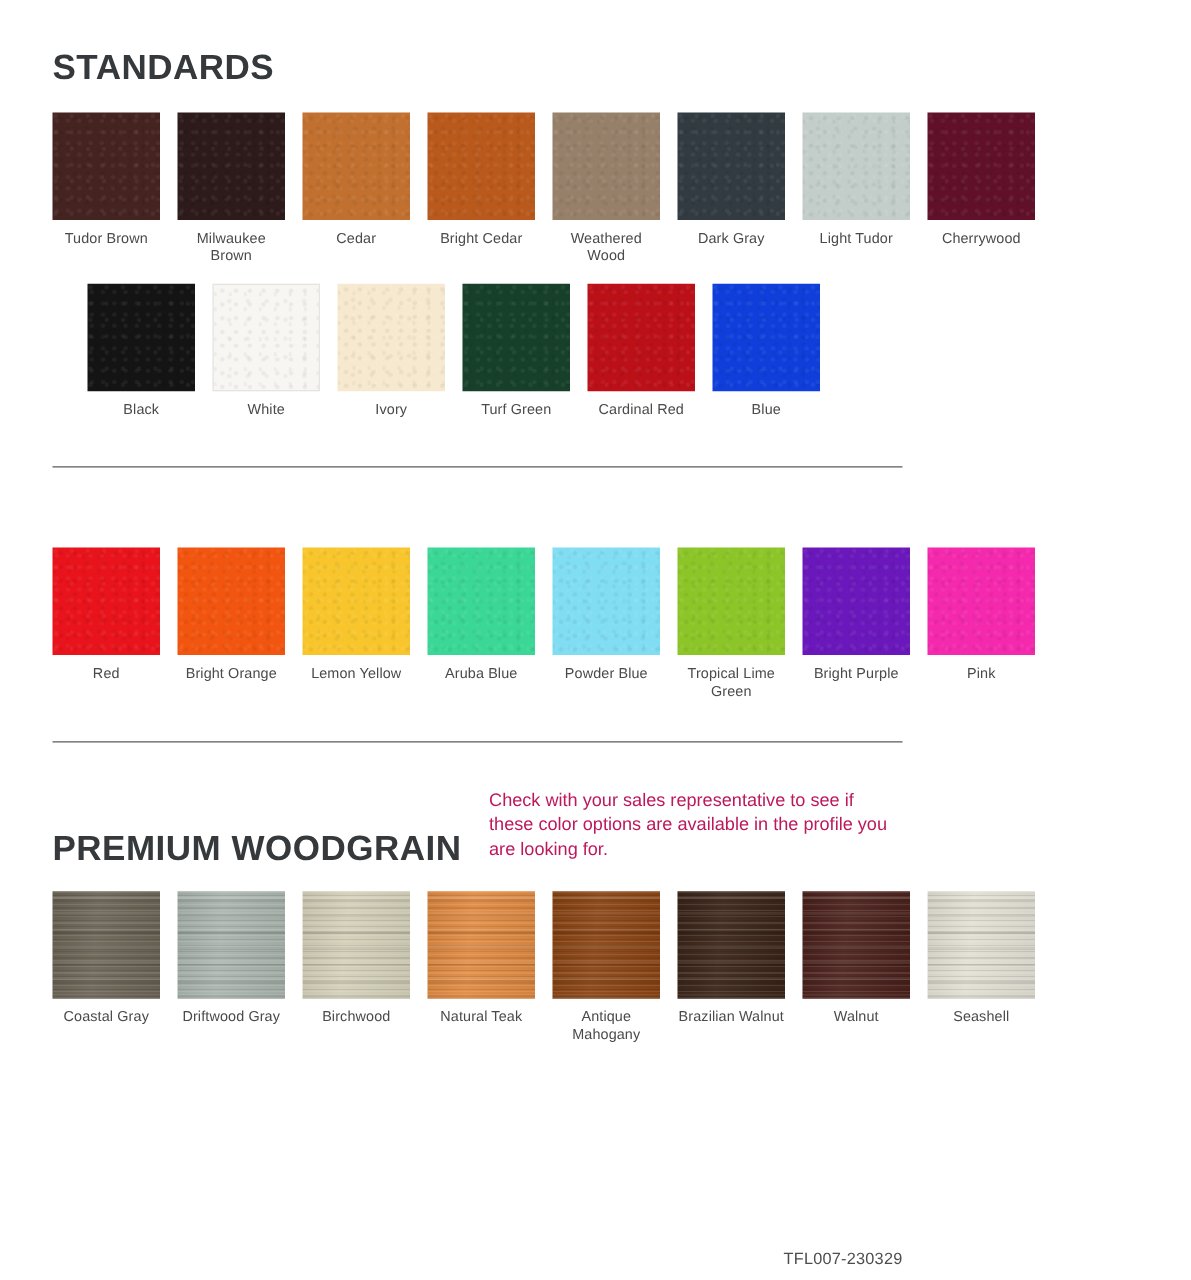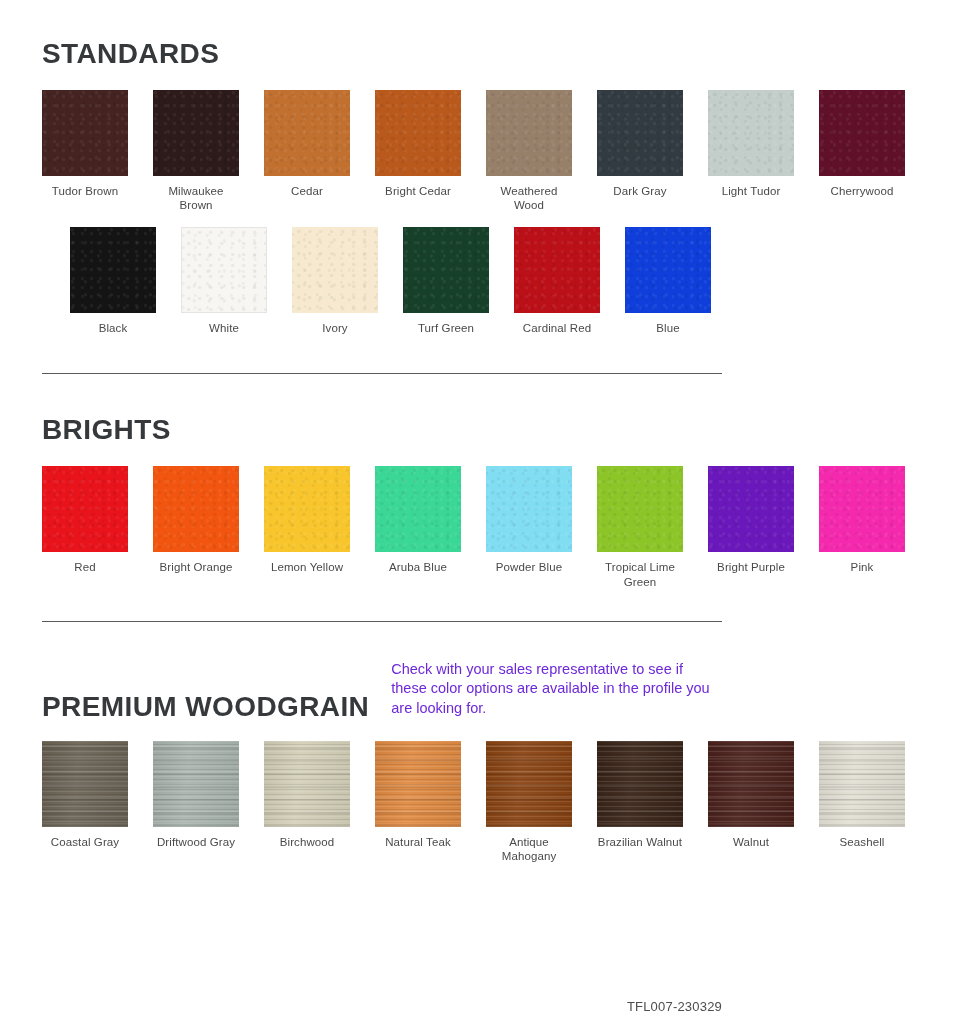--- a/index.html
+++ b/index.html
@@ -38,28 +38,28 @@
     letter-spacing: 0.4px;
     color: #36393b;
     line-height: 1;
     margin: 0;
     white-space: nowrap;
   }
 
   .section-note {
     font-size: 14.5px;
     line-height: 1.35;
-    color: #6d28d9;
+    color: #be185d;
     max-width: 480px;
     padding-bottom: 2px;
   }
 
   .swatch-row {
     display: flex;
-    gap: 25px;
+    gap: 14px;
   }
 
   .swatch-cell {
     width: 86px;
     display: flex;
     flex-direction: column;
     align-items: center;
   }
 
   .swatch-chip {
@@ -235,23 +235,20 @@
             </div>
             <div class="swatch-label">Blue</div>
           </div>
         </div>
     </div>
   </div>
 
   <div class="divider" style="margin-top:38px;"></div>
 
   <div class="section" style="padding-top:42px;">
-    <div class="section-head">
-      <h1 class="section-title">BRIGHTS</h1>
-    </div>
     <div style="margin-top:22px;">
       <div class="swatch-row" id="bri-row-0">
           <div class="swatch-cell">
             <div class="swatch-chip tex-solid" style="background: rgb(232, 19, 27);">
               <div class="grain"></div>
             </div>
             <div class="swatch-label">Red</div>
           </div>
           <div class="swatch-cell">
             <div class="swatch-chip tex-solid" style="background: rgb(242, 85, 15);">

